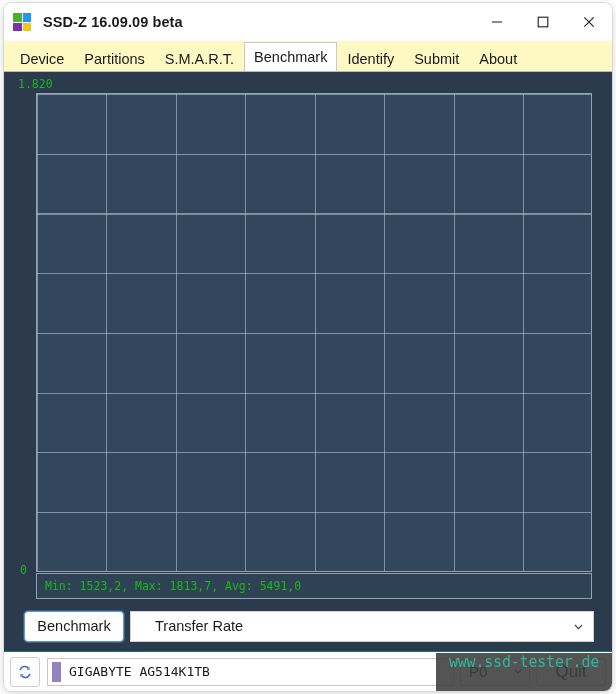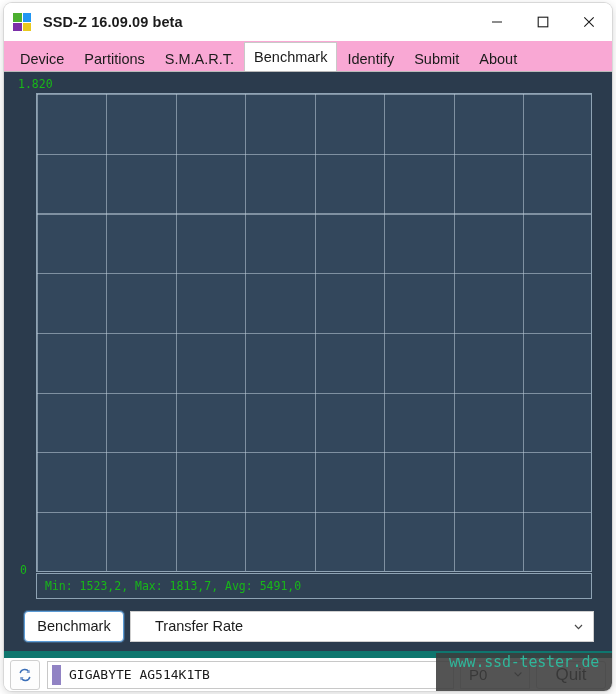--- a/index.html
+++ b/index.html
@@ -75,21 +75,21 @@
     align-items: center;
     justify-content: center;
     cursor: default;
   }
   .winbtn svg { display: block; }
 
   
   .tabstrip {
     position: relative;
     height: 30px;
-    background: #f9a8d4;
+    background: #fef9c3;
     display: flex;
     align-items: flex-end;
     padding-left: 6px;
     box-sizing: border-box;
   }
   .tab {
     height: 26px;
     padding: 0 9px;
     display: flex;
     align-items: center;
@@ -248,21 +248,21 @@
     position: absolute;
     left: 0;
     bottom: 0;
     width: 608px;
     height: 40px;
     background: #ffffff;
     display: flex;
     align-items: center;
     padding: 0 6px;
     box-sizing: border-box;
-    border-top: 7px solid #0f766e;
+    border-top: 1px solid #0f766e;
   }
   .refresh-btn {
     width: 28px;
     height: 28px;
     border: 1px solid #d0d0d0;
     border-radius: 3px;
     background: #fdfdfd;
     display: flex;
     align-items: center;
     justify-content: center;

